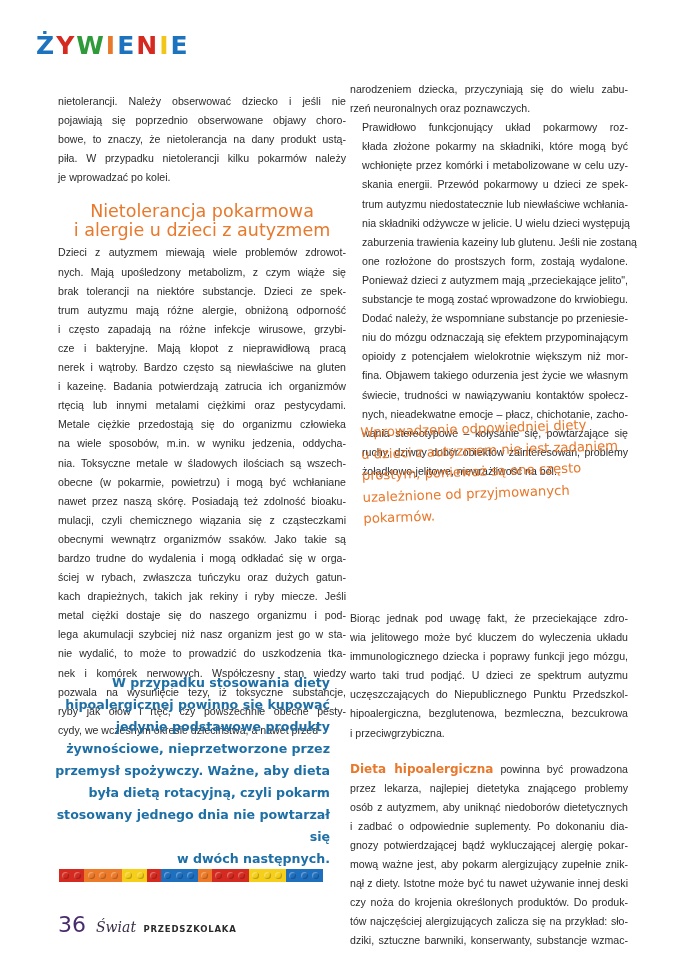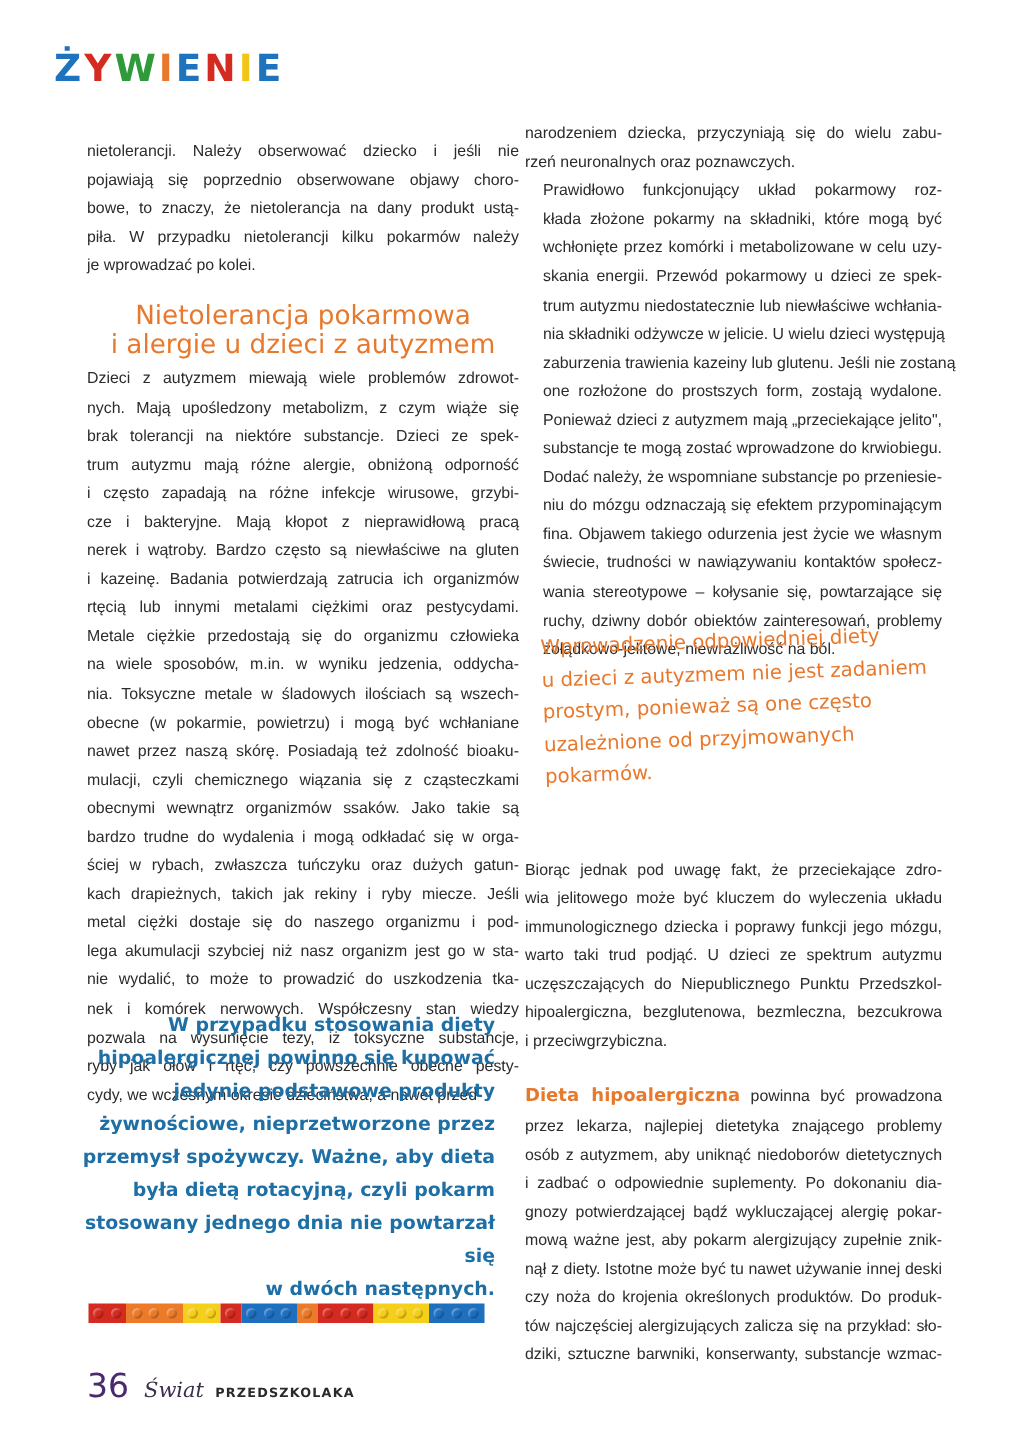--- a/index.html
+++ b/index.html
@@ -169,22 +169,24 @@
       <span class="line">wchłonięte przez komórki i metabolizowane w celu uzy-</span>
       <span class="line">skania energii. Przewód pokarmowy u dzieci ze spek-</span>
       <span class="line">trum autyzmu niedostatecznie lub niewłaściwe wchłania-</span>
       <span class="line">nia składniki odżywcze w jelicie. U wielu dzieci występują</span>
       <span class="line">zaburzenia trawienia kazeiny lub glutenu. Jeśli nie zostaną</span>
       <span class="line">one rozłożone do prostszych form, zostają wydalone.</span>
       <span class="line">Ponieważ dzieci z autyzmem mają „przeciekające jelito",</span>
       <span class="line">substancje te mogą zostać wprowadzone do krwiobiegu.</span>
       <span class="line">Dodać należy, że wspomniane substancje po przeniesie-</span>
       <span class="line">niu do mózgu odznaczają się efektem przypominającym</span>
+      <span class="line">opioidy z potencjałem wielokrotnie większym niż mor-</span>
       <span class="line">fina. Objawem takiego odurzenia jest życie we własnym</span>
       <span class="line">świecie, trudności w nawiązywaniu kontaktów społecz-</span>
+      <span class="line">nych, nieadekwatne emocje – płacz, chichotanie, zacho-</span>
       <span class="line">wania stereotypowe – kołysanie się, powtarzające się</span>
       <span class="line">ruchy, dziwny dobór obiektów zainteresowań, problemy</span>
       <span class="line last">żołądkowo-jelitowe, niewrażliwość na ból.</span>
     </p>
   <div style="height:128px"></div>
   <p id="right-p3">
       <span class="line">Biorąc jednak pod uwagę fakt, że przeciekające zdro-</span>
       <span class="line">wia jelitowego może być kluczem do wyleczenia układu</span>
       <span class="line">immunologicznego dziecka i poprawy funkcji jego mózgu,</span>
       <span class="line">warto taki trud podjąć. U dzieci ze spektrum autyzmu</span>

